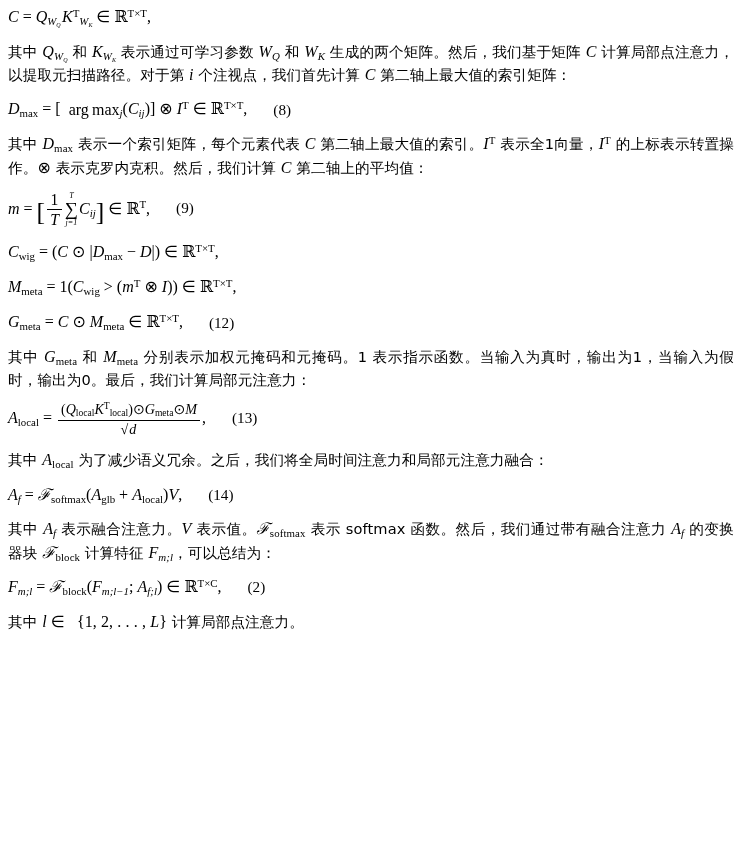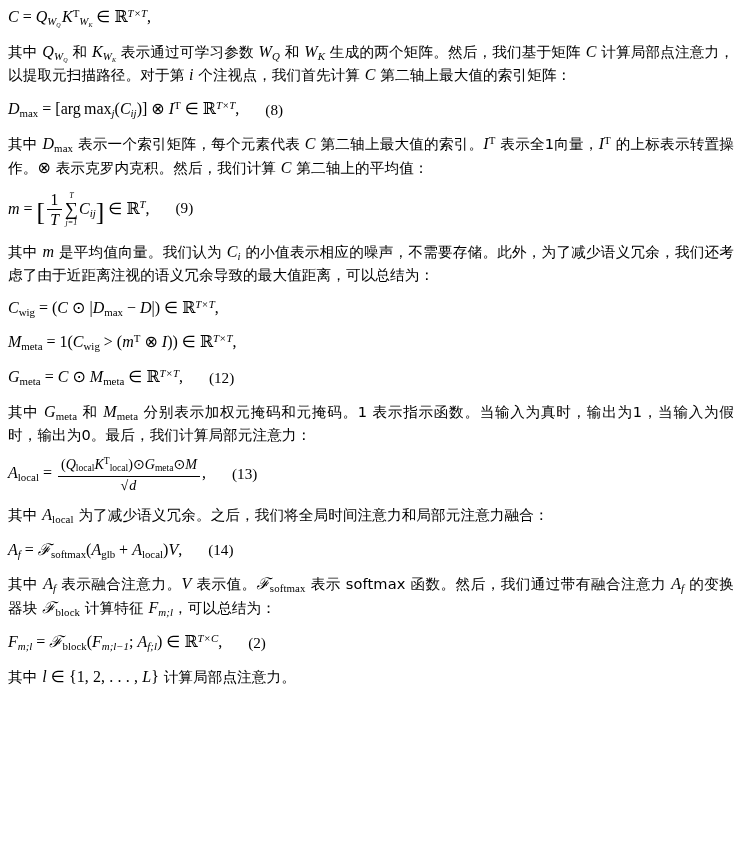--- a/index.html
+++ b/index.html
@@ -60,28 +60,28 @@
     font-style: italic;
   }
   .sup {
     font-size: 0.68em;
     vertical-align: 0.5em;
     font-style: normal;
   }
   .sup-i {
     font-size: 0.68em;
     vertical-align: 0.5em;
-    font-style: italic;
   }
   .bb {
     font-family: "DejaVu Serif", serif;
     font-style: normal;
   }
   .op {
     font-style: normal;
+    margin-left: 8px;
   }
   .frac {
     display: inline-block;
     vertical-align: middle;
     text-align: center;
     font-size: 0.98em;
     line-height: 1.12;
     margin: 0 2px;
   }
   .frac .num {
@@ -149,23 +149,20 @@
 
   <div class="block para text-zh">
     <span>其中 </span><span class="eq"><span class="mi">D</span><span class="sub-up">max</span></span><span> 表示一个索引矩阵，每个元素代表 </span><span class="eq"><span class="mi">C</span></span><span> 第二轴上最大值的索引。</span><span class="eq"><span class="mi">I</span><span class="sup">T</span></span><span> 表示全1向量，</span><span class="eq"><span class="mi">I</span><span class="sup">T</span></span><span> 的上标表示转置操作。</span><span class="eq">⊗</span><span> 表示克罗内克积。然后，我们计算 </span><span class="eq"><span class="mi">C</span></span><span> 第二轴上的平均值：</span>
   </div>
 
   <div class="block eq">
     <span class="mi">m</span> = <span class="brk-sq">[</span><span class="frac"><span class="num">1</span><span class="den"><span class="mi">T</span></span></span><span class="sumwrap"><span class="top">T</span><span class="bigop">∑</span><span class="bot">j=1</span></span><span class="mi">C</span><span class="sub">ij</span><span class="brk-sq">]</span> ∈ <span class="bb">ℝ</span><span class="sup-i">T</span>,
     <span class="eqnum">(9)</span>
   </div>
 
-  <div class="block para text-zh">
-    <span>其中 </span><span class="eq"><span class="mi">m</span></span><span> 是平均值向量。我们认为 </span><span class="eq"><span class="mi">C</span><span class="sub">i</span></span><span> 的小值表示相应的噪声，不需要存储。此外，为了减少语义冗余，我们还考虑了由于近距离注视的语义冗余导致的最大值距离，可以总结为：</span>
-  </div>
 
   <div class="block eq">
     <span class="mi">C</span><span class="sub-up">wig</span> = (<span class="mi">C</span> ⊙ |<span class="mi">D</span><span class="sub-up">max</span> − <span class="mi">D</span>|) ∈ <span class="bb">ℝ</span><span class="sup-i">T×T</span>,
   </div>
 
 
   <div class="block eq">
     <span class="mi">M</span><span class="sub-up">meta</span> = 1(<span class="mi">C</span><span class="sub-up">wig</span> &gt; (<span class="mi">m</span><span class="sup">T</span> ⊗ <span class="mi">I</span>)) ∈ <span class="bb">ℝ</span><span class="sup-i">T×T</span>,
   </div>
 

